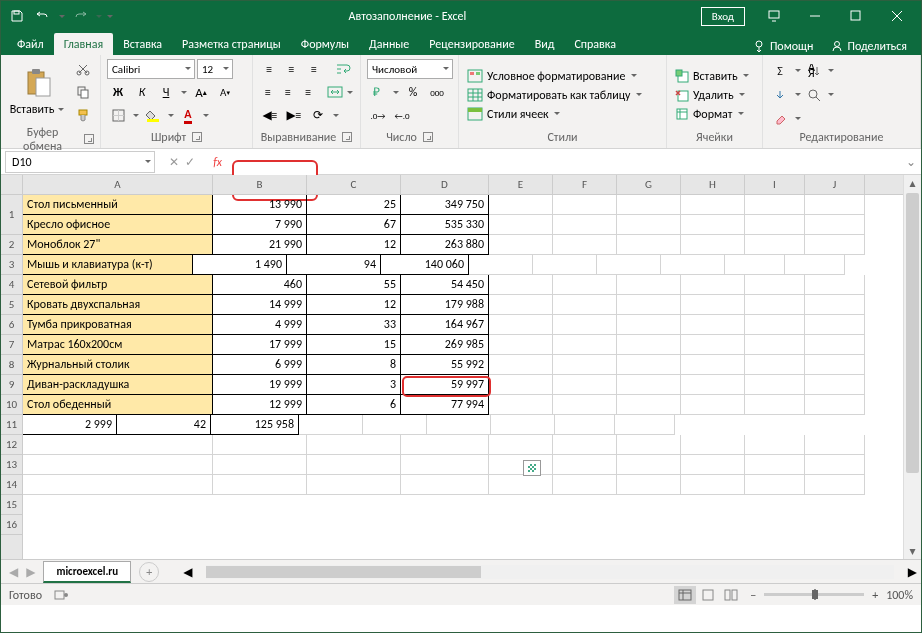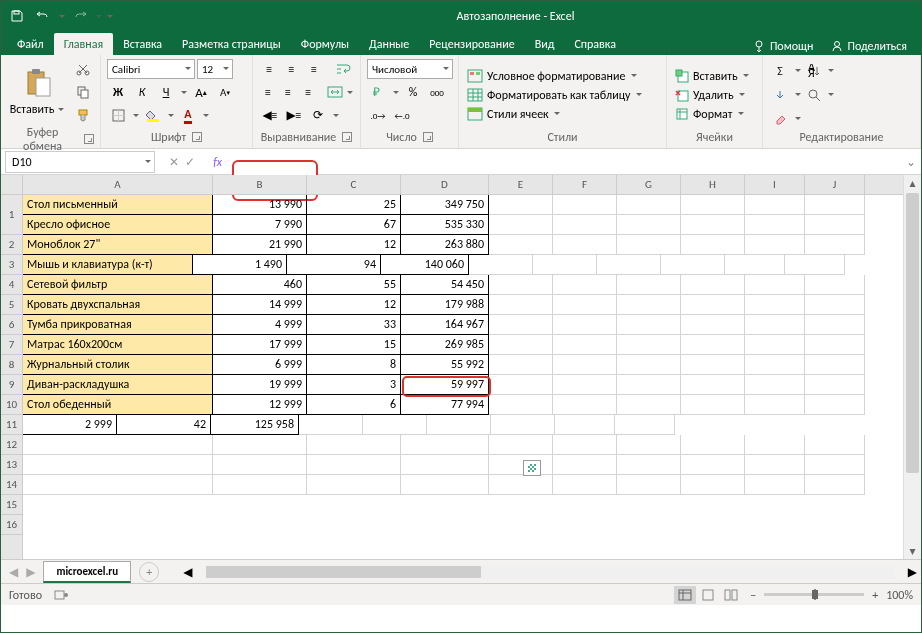--- a/index.html
+++ b/index.html
@@ -29,21 +29,21 @@
 .icon-row{display:flex;gap:2px;align-items:center}
 .sm-btn{width:22px;height:20px;display:flex;align-items:center;justify-content:center;border:1px solid transparent}
 .combo{height:20px;border:1px solid #ababab;background:#fff;display:flex;align-items:center;padding:0 14px 0 4px;position:relative;font-size:11px}
 .combo::after{content:'';position:absolute;right:3px;top:7px;border:3px solid transparent;border-top-color:#666}
 .dd{width:9px;display:flex;align-items:center;justify-content:center}
 .dd::after{content:'';border:3px solid transparent;border-top-color:#666;margin-top:3px}
 .namebox-row{height:26px;border-bottom:1px solid #d4d4d4;display:flex;align-items:center;background:#fff}
 .namebox{width:150px;height:22px;border:1px solid #ccc;margin:0 4px;padding:0 6px;display:flex;align-items:center;position:relative;font-size:11px}
 .namebox .dd{position:absolute;right:2px}
 .fx-btns{display:flex;gap:6px;padding:0 10px;color:#999}
-.fx-label{font-style:italic;color:#8b5cf6;padding:0 8px}
+.fx-label{font-style:italic;color:#ef4444;padding:0 8px}
 .formula-bar{flex:1;padding:0 4px;font-size:12px;position:relative}
 .formula-hl{position:absolute;left:2px;top:-2px;border:2.5px solid #e03030;border-radius:6px;padding:9px 8px;font-size:16px;background:#fff}
 .fb-expand{width:20px;text-align:center;color:#888}
 .grid-area{height:384px;display:flex;background:#fff}
 .row-hdrs{width:22px;background:#e6e6e6;border-right:1px solid #ccc}
 .corner{height:20px;border-bottom:1px solid #ccc;background:#e6e6e6}
 .rh{height:20px;border-bottom:1px solid #ccc;text-align:center;font-size:11px;color:#555;line-height:20px}
 .rh.tall{height:40px;line-height:40px}
 .grid-main{flex:1;overflow:hidden;position:relative}
 .col-hdrs{height:20px;display:flex;background:#e6e6e6;border-bottom:1px solid #ccc}
@@ -99,20 +99,44 @@
     <div class="qat-btn dd"></div>
     <div class="qat-btn" style="opacity:.5">
         <svg width="14" height="10">
           <path d="M10 5 L13 3 L10 1 M13 3 h-7 a3 3 0 0 0 -3 3" fill="none" stroke="#fff"></path>
         </svg>
       </div>
     <div class="qat-btn dd" style="opacity:.5"></div>
     <div class="qat-btn dd"></div>
   </div>
   <div class="title">Автозаполнение - Excel</div>
+  <div class="win-btns">
+    <div class="login-btn">Вход</div>
+    <div class="win-btn">
+        <svg width="12" height="12">
+          <rect x="1" y="1" width="10" height="7" stroke="#fff" fill="none"></rect>
+          <path d="M4 11h4" stroke="#fff"></path>
+        </svg>
+      </div>
+    <div class="win-btn">
+        <svg width="12" height="12">
+          <path d="M1 6h10" stroke="#fff"></path>
+        </svg>
+      </div>
+    <div class="win-btn">
+        <svg width="12" height="12">
+          <rect x="1" y="1" width="9" height="9" stroke="#fff" fill="none"></rect>
+        </svg>
+      </div>
+    <div class="win-btn">
+        <svg width="12" height="12">
+          <path d="M1 1l10 10M11 1L1 11" stroke="#fff"></path>
+        </svg>
+      </div>
+  </div>
 </div>
 
 <div class="tabs">
   <div class="tab">Файл</div>
   <div class="tab active">Главная</div>
   <div class="tab">Вставка</div>
   <div class="tab">Разметка страницы</div>
   <div class="tab">Формулы</div>
   <div class="tab">Данные</div>
   <div class="tab">Рецензирование</div>

